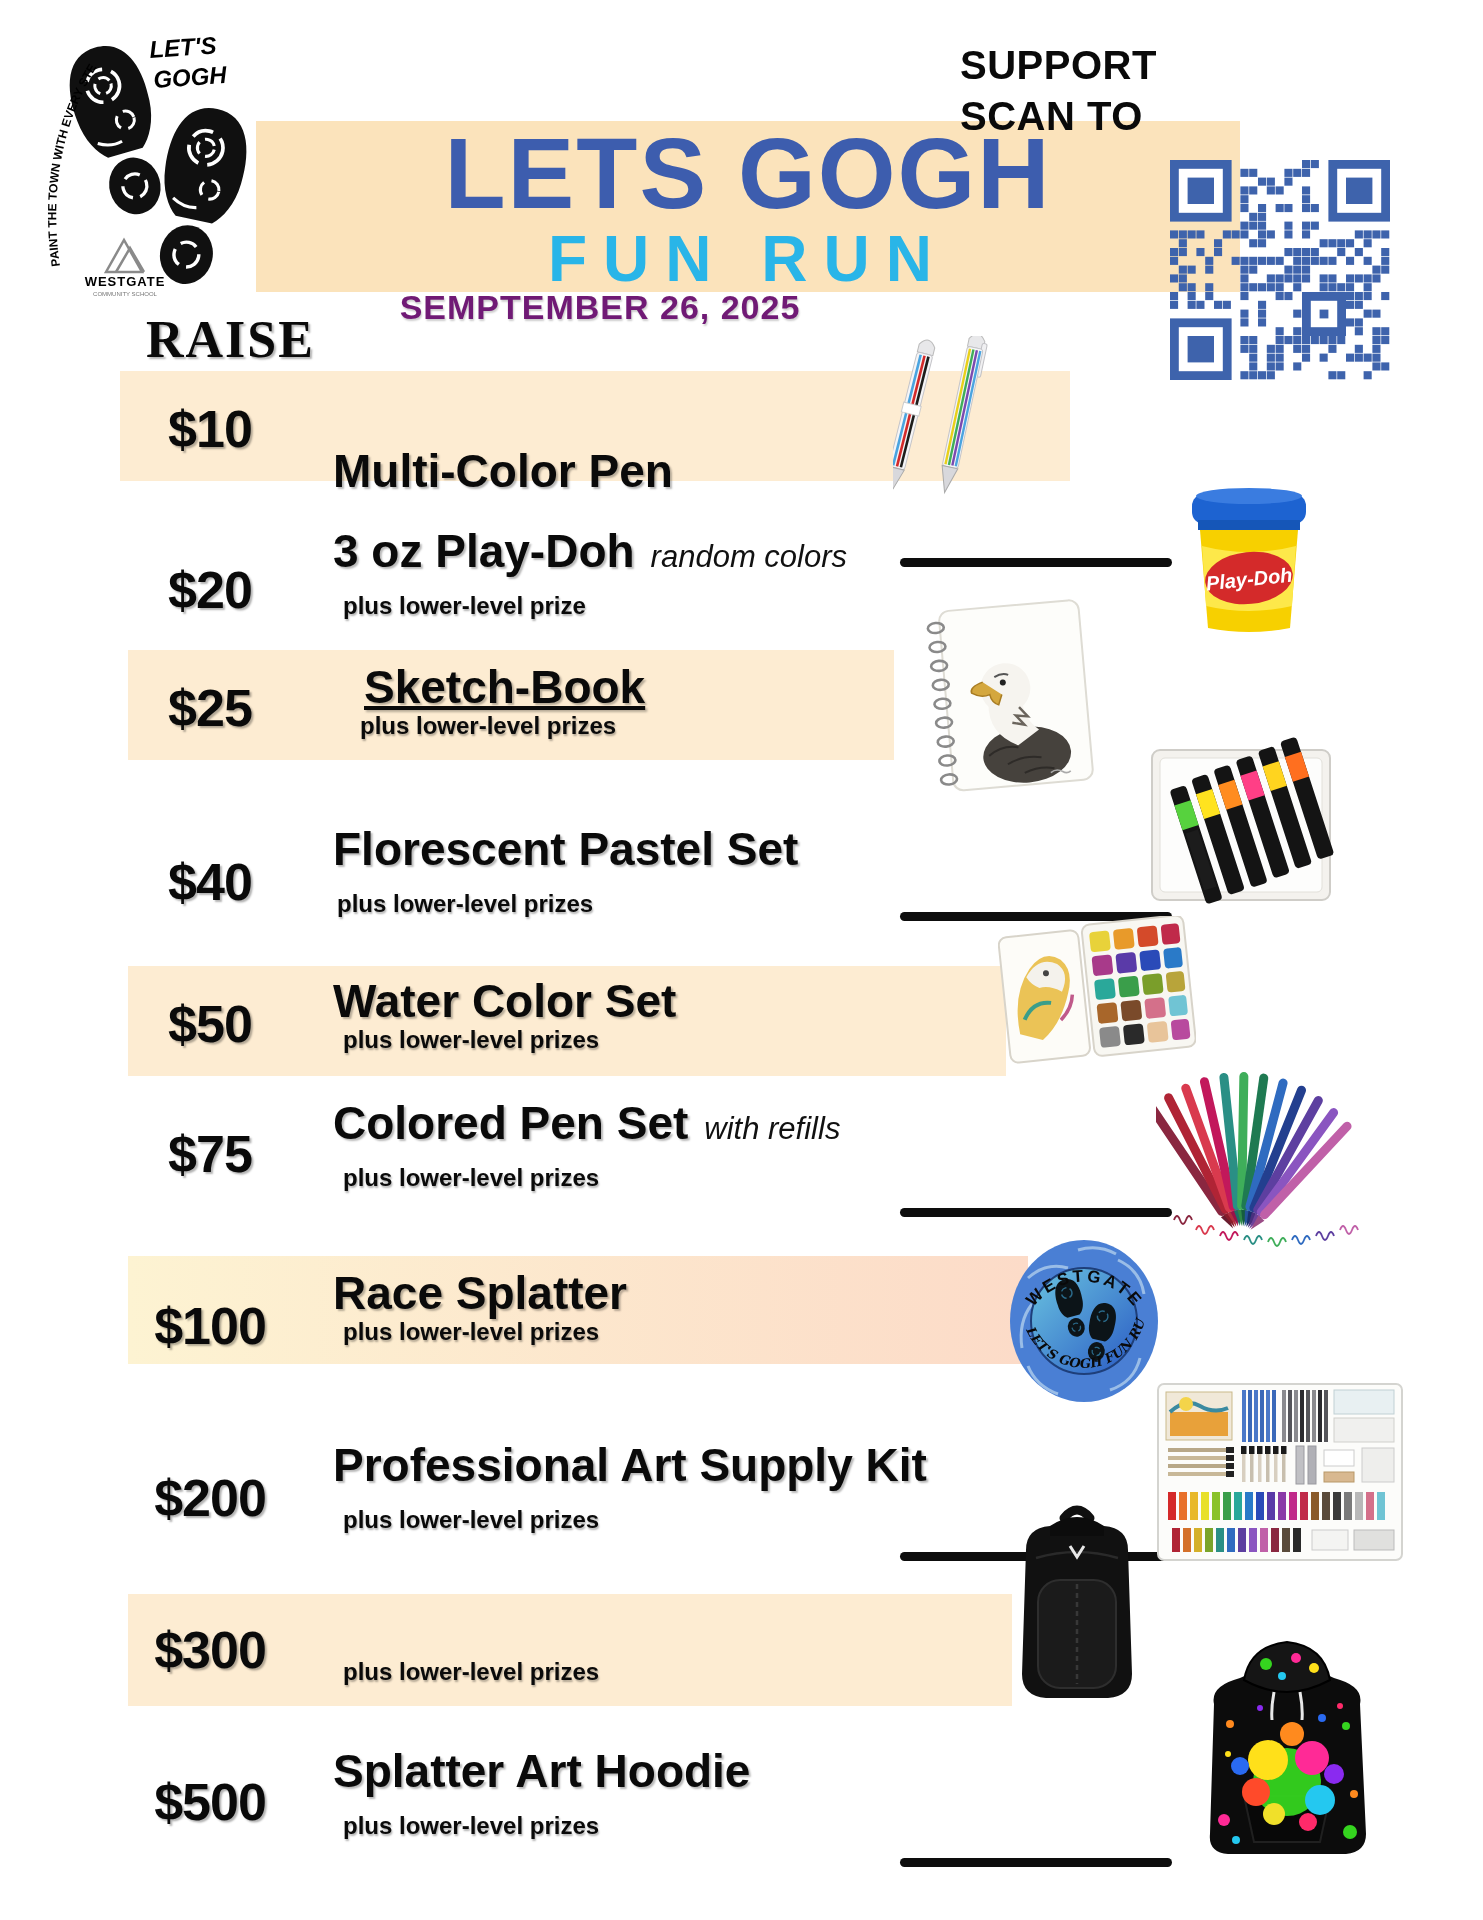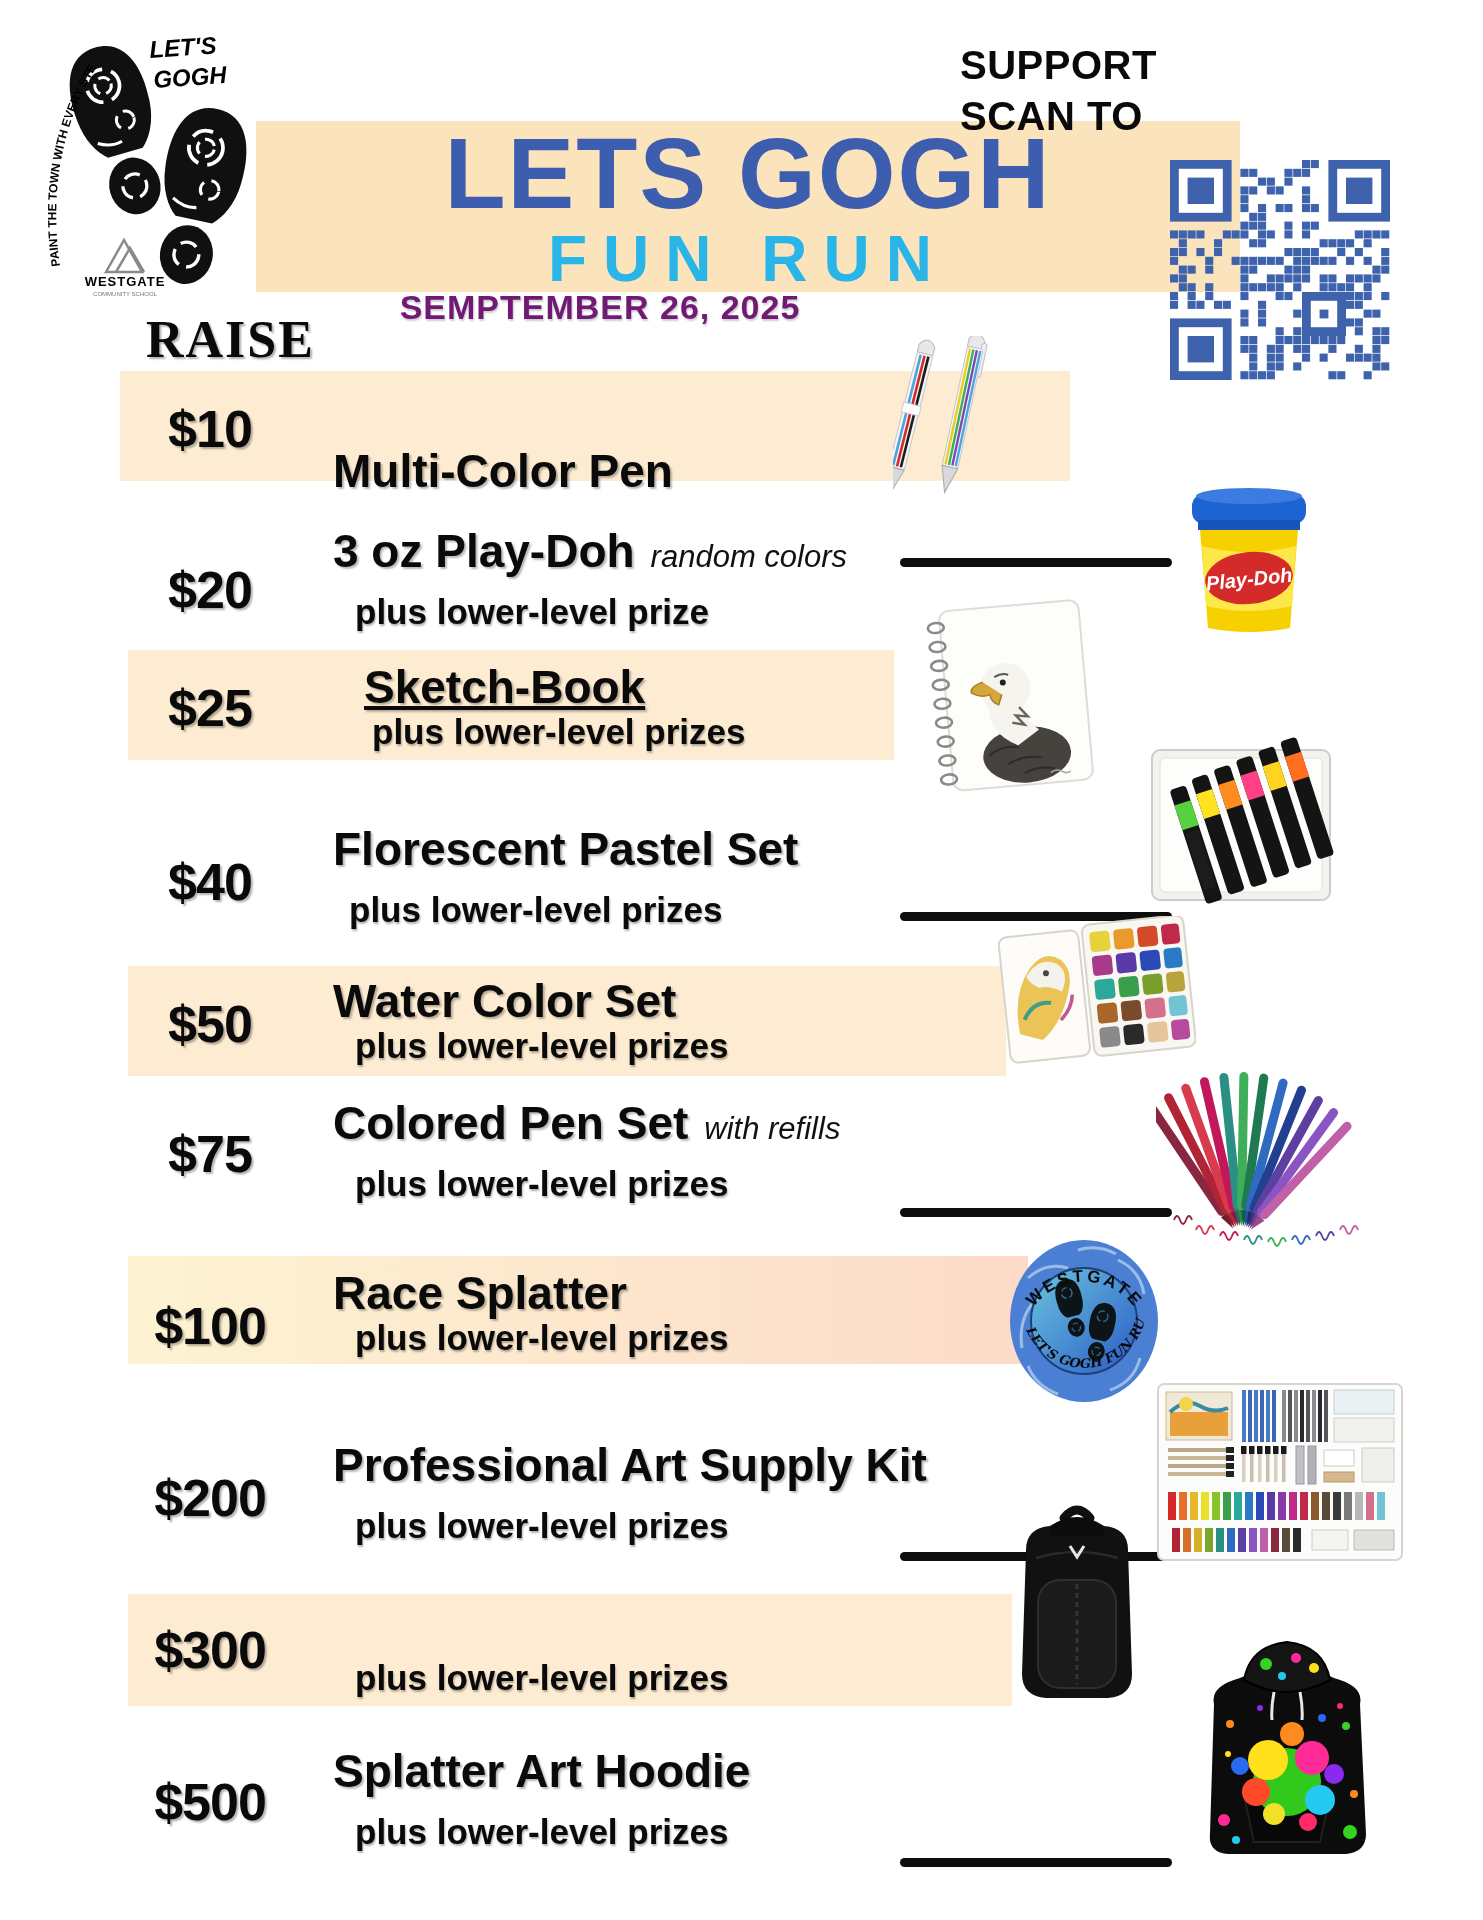--- a/index.html
+++ b/index.html
@@ -23,22 +23,22 @@
          text-shadow:2px 2px 2px rgba(0,0,0,.3);font-family:Liberation Serif, serif;}
 
   
   .band{position:absolute;background:#fdecd2;}
   .band.grad{background:linear-gradient(90deg,#fdf3d2 0%,#fcdbc8 100%);}
   .price{position:absolute;left:118px;width:184px;text-align:center;font-size:52px;font-weight:bold;
          letter-spacing:-1px;text-shadow:2px 2px 2px rgba(0,0,0,.3);}
   .tline{position:absolute;left:333px;white-space:nowrap;}
   .ttitle{font-size:46px;font-weight:bold;text-shadow:2px 2px 2px rgba(0,0,0,.28);}
   .tnote{font-size:31px;font-style:italic;font-weight:normal;margin-left:16px;color:#111;}
-  .tsub{position:absolute;left:343px;font-size:35px;font-weight:bold;white-space:nowrap;
-        text-shadow:1px 2px 2px rgba(0,0,0,.3);margin-left:12px;}
+  .tsub{position:absolute;left:343px;font-size:24px;font-weight:bold;white-space:nowrap;
+        text-shadow:1px 2px 2px rgba(0,0,0,.3);}
   .indent{margin-left:31px;text-decoration:underline;}
   .hline{position:absolute;left:900px;width:272px;height:9px;background:#0d0d0d;border-radius:5px;}
   .img{position:absolute;}
   svg{display:block;}
 </style>
 </head>
 <body>
 
 <div class="page">
 

